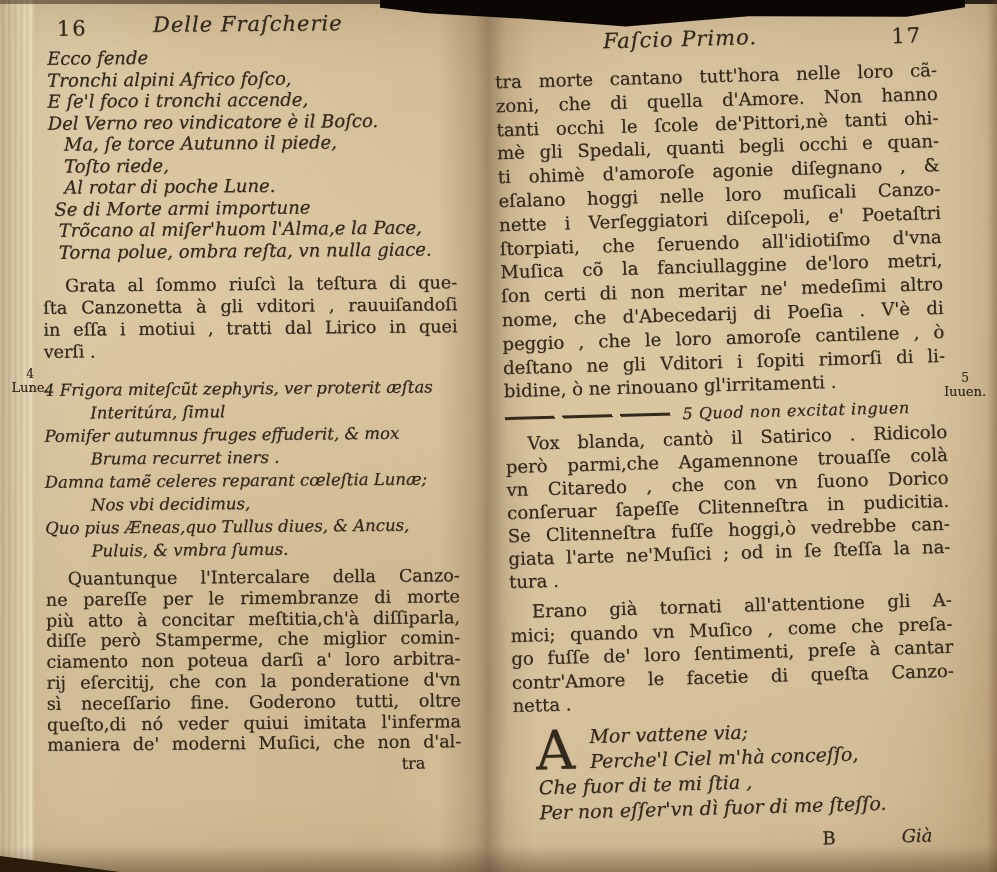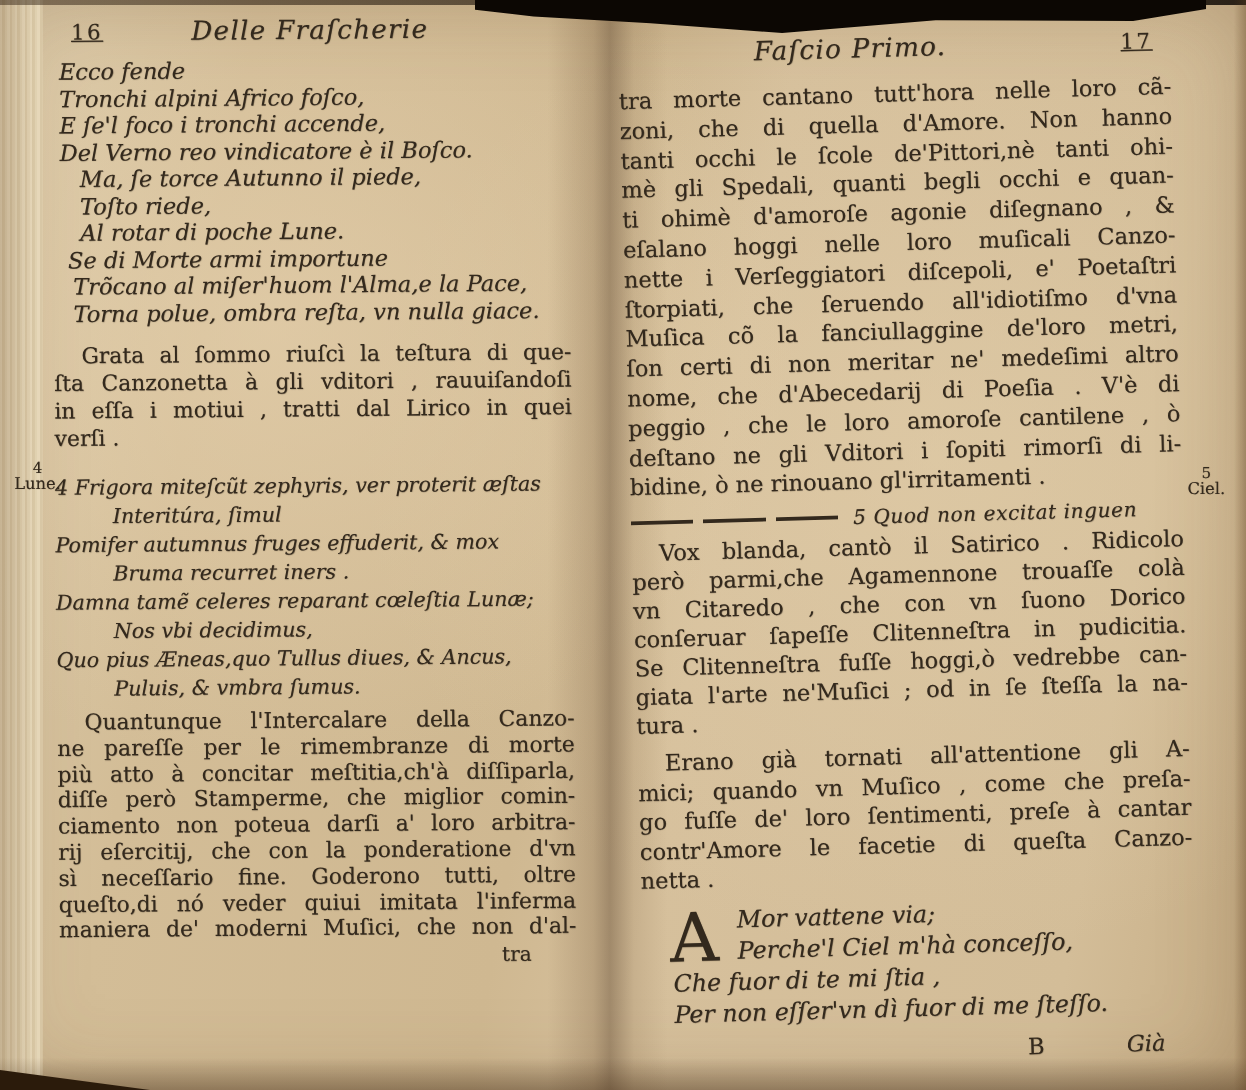--- a/index.html
+++ b/index.html
@@ -41,21 +41,21 @@
   .right-edge{position:absolute;right:0;top:0;width:10px;height:100%;
     background:linear-gradient(to left, rgba(92,62,30,0.35), rgba(0,0,0,0));}
 
   .page{position:absolute;color:#33291d;text-shadow:0.3px 0.3px 0.7px rgba(46,35,22,0.55);}
   .page-left{left:44px;top:8px;width:414px;transform:rotate(-0.5deg);}
   .page-right{left:505px;top:14px;width:442px;transform:rotate(-1.6deg);}
 
   .hdr{position:relative;height:30px;font-style:italic;}
   .page-left .hdr{margin-top:4px;}
   .page-right .hdr{margin-top:12px;}
-  .pnum{position:absolute;top:3px;font-style:normal;font-size:17px;letter-spacing:2px;text-decoration:underline;}
+  .pnum{position:absolute;top:3px;font-style:normal;font-size:21px;letter-spacing:2px;}
   .page-left .pnum{left:16px;}
   .page-right .pnum{right:14px;}
   .rtitle{position:absolute;left:0;right:0;text-align:center;font-size:21px;letter-spacing:1px;}
   .page-right .rtitle{padding-right:70px;}
 
   .line{white-space:nowrap;}
   .j{white-space:normal;text-align:justify;text-align-last:justify;}
   .jl{white-space:normal;text-align:left;text-align-last:left;}
   .ind{text-indent:22px;}
   .m6{margin-left:6px;} .m10{margin-left:10px;} .m16{margin-left:16px;} .m46{margin-left:46px;}
@@ -211,15 +211,15 @@
       <span class="rp-catch">Già</span>
     </div>
   </div>
 
   <div class="margin-note mn-left">
     <span class="mn-ref">4</span>
     <span>Lune.</span>
   </div>
   <div class="margin-note mn-right">
     <span class="mn-ref">5</span>
-    <span>Ciel.</span>
+    <span>Iuuen.</span>
   </div>
 </div>
 
 </body></html>

